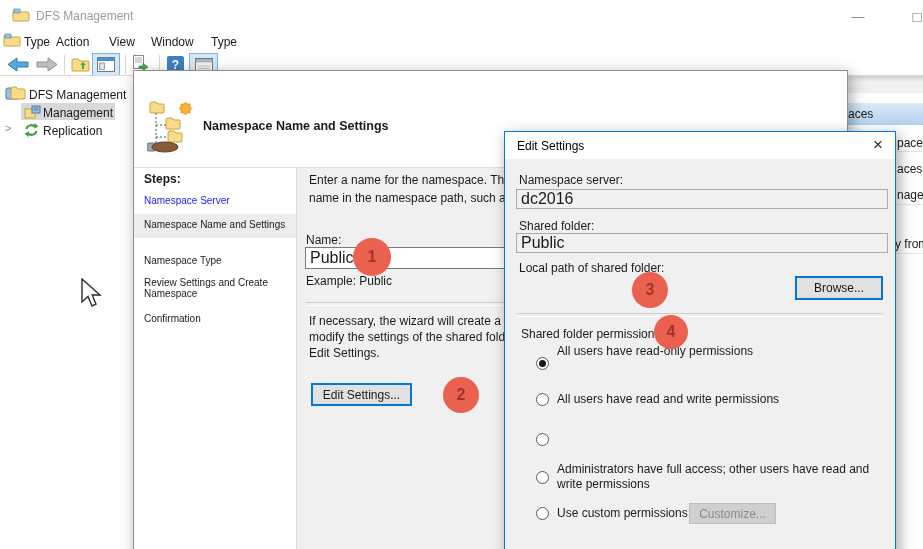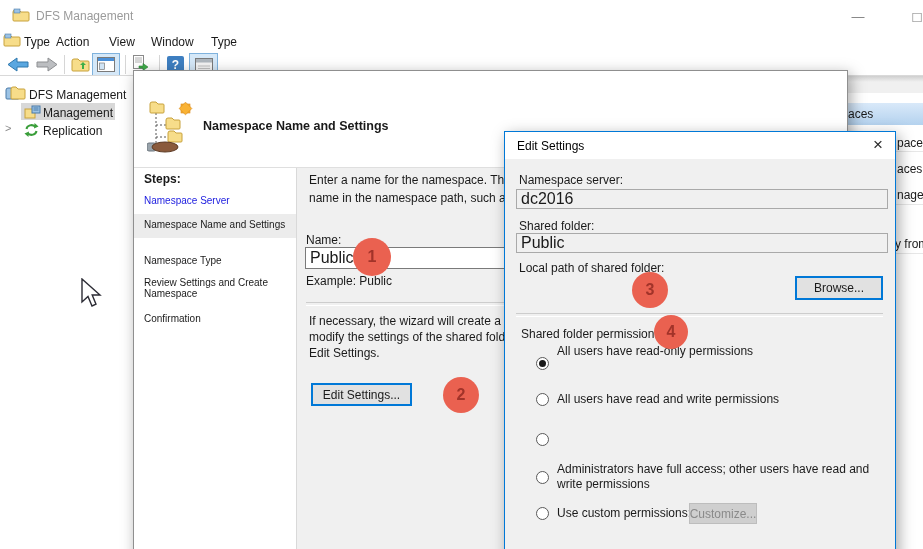--- a/index.html
+++ b/index.html
@@ -255,21 +255,21 @@
     <span class="radio" style="left:31px;top:261px;"></span>
     <span class="radio-label" style="left:52px;top:260px;">All users have read and write permissions</span>
 
     <span class="radio" style="left:31px;top:301px;"></span>
 
     <span class="radio" style="left:31px;top:339px;"></span>
     <span class="radio-label" style="left:52px;top:330px;width:340px;">Administrators have full access; other users have read and write permissions</span>
 
     <span class="radio" style="left:31px;top:375px;"></span>
     <span class="radio-label" style="left:52px;top:374px;">Use custom permissions:</span>
-    <button class="btn-disabled" style="left:184px;top:371px;width:68px;height:21px;" disabled="">Customize...</button>
+    <button class="btn-disabled" style="left:184px;top:371px;width:87px;height:21px;" disabled="">Customize...</button>
   </div>
 
   <div class="callout" style="left:353px;top:238px;width:38px;height:38px;">1</div>
   <div class="callout" style="left:443px;top:377px;width:36px;height:36px;">2</div>
   <div class="callout" style="left:632px;top:272px;width:36px;height:36px;">3</div>
   <div class="callout" style="left:654px;top:315px;width:34px;height:34px;">4</div>
 
   <span class="abs icon" style="left:80px;top:278px;z-index:40;">
     <svg width="24" height="32">
         <path d="M2 1 L2 24 L8 18.5 L12 28 L16 26.2 L12.2 17 L20 17 Z" fill="#fff" stroke="#2b2b34" stroke-width="1.4"></path>

